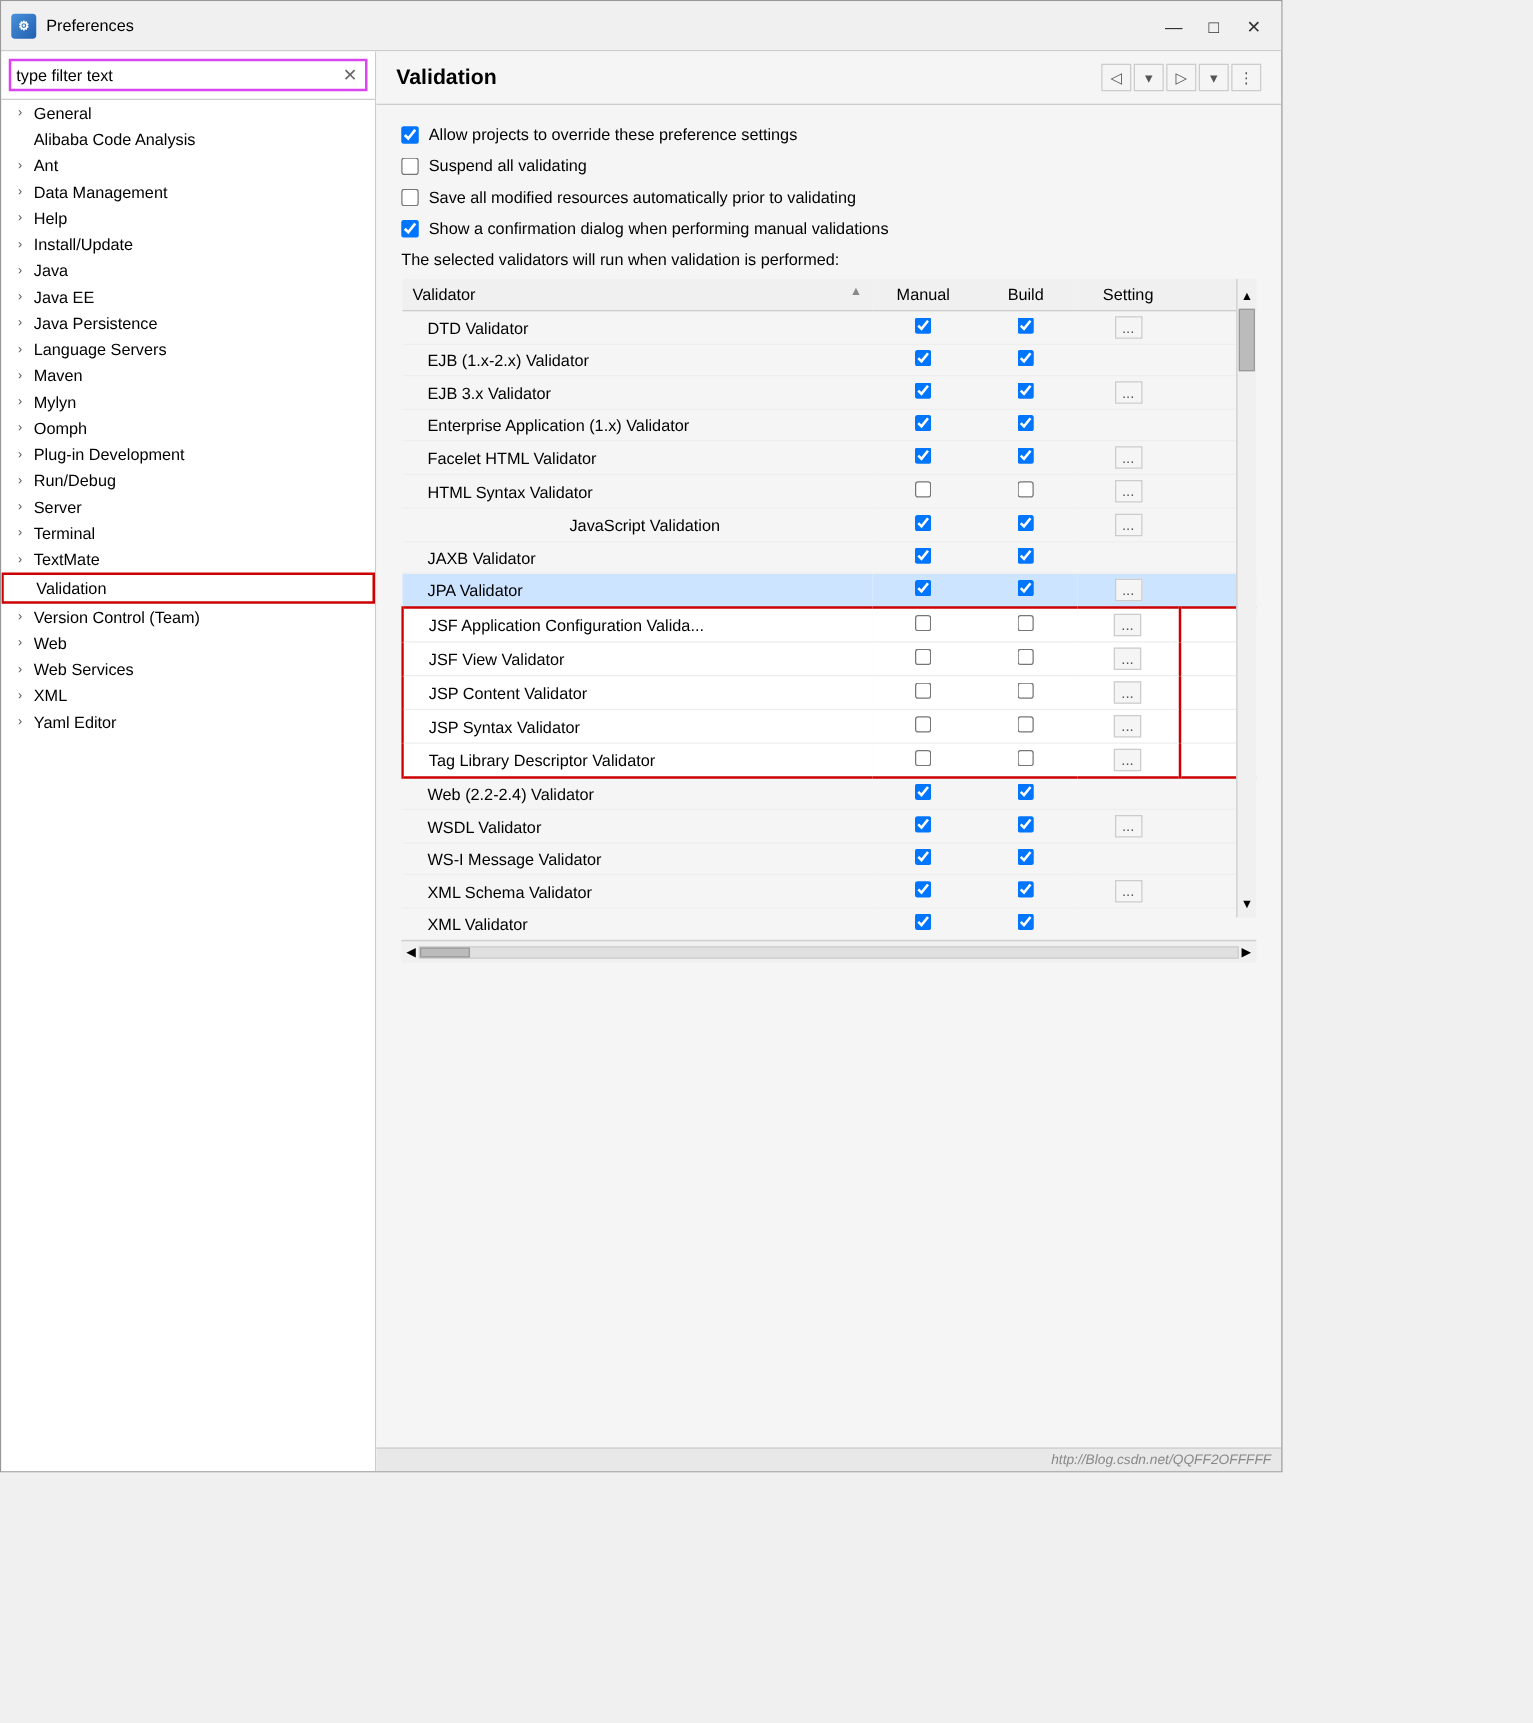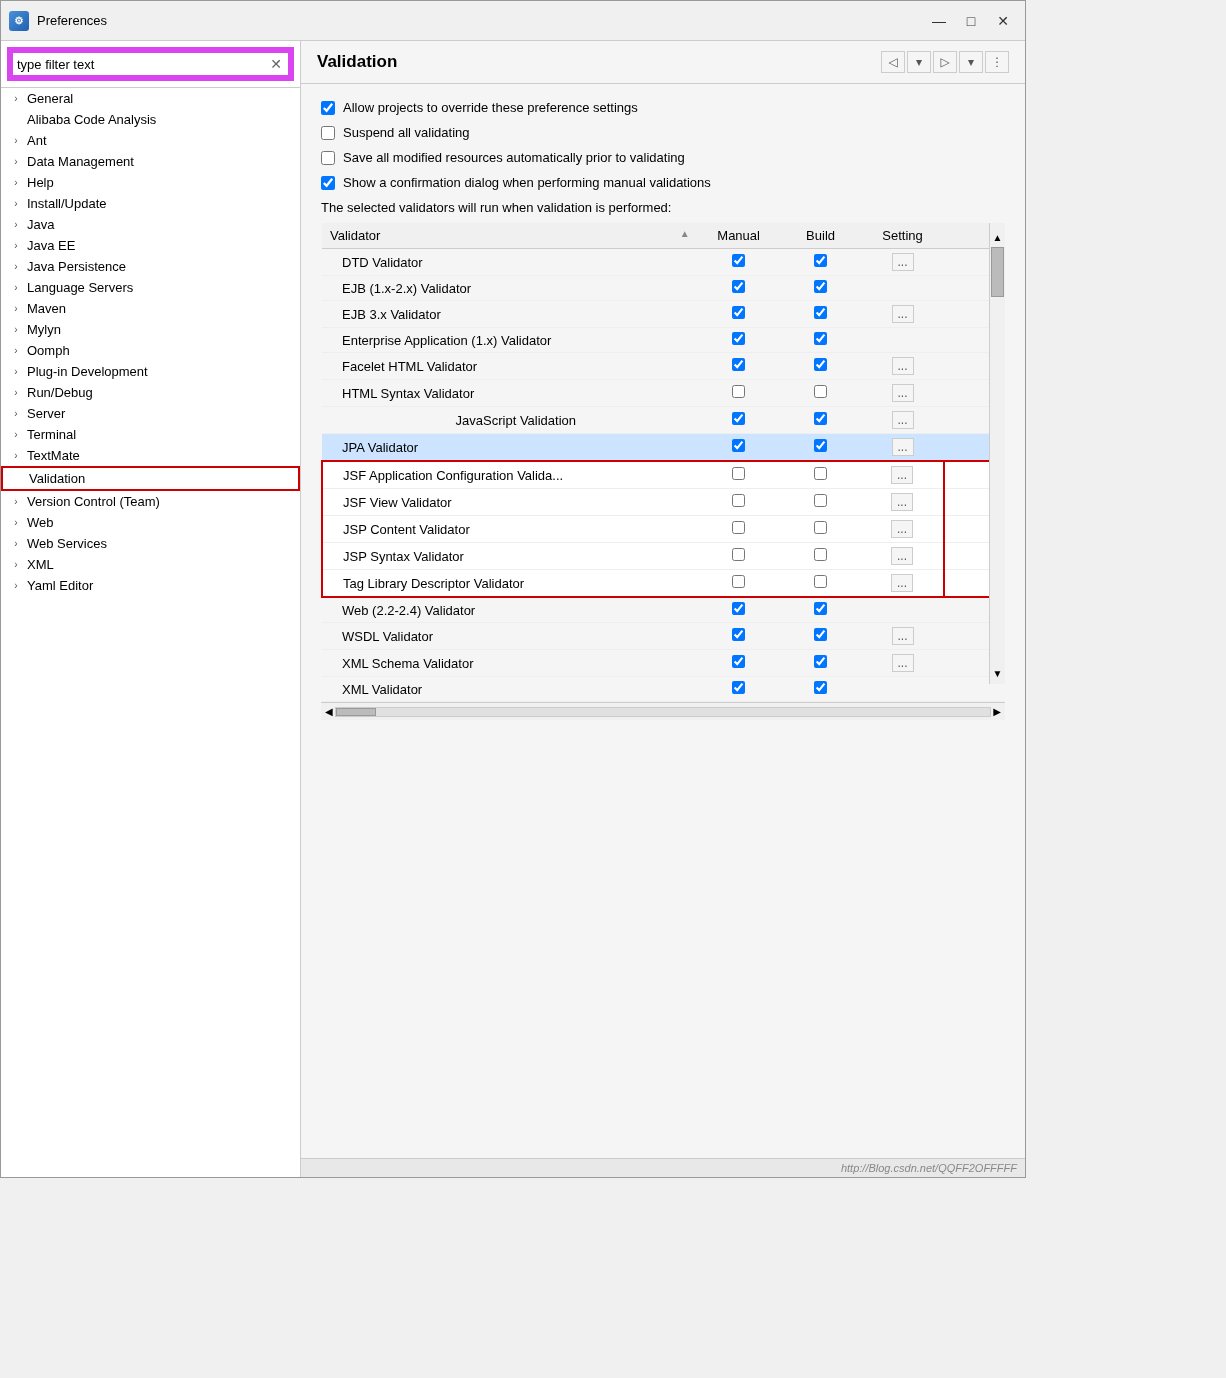--- a/index.html
+++ b/index.html
@@ -72,21 +72,21 @@
     }
 
     .search-box {
       padding: 6px;
       border-bottom: 1px solid #ccc;
     }
 
     .search-input-wrapper {
       display: flex;
       align-items: center;
-      border: 6px solid #d946ef;
+      border: 2px solid #d946ef;
       background: #fff;
       padding: 3px 4px;
     }
 
     .search-input {
       flex: 1;
       border: none;
       outline: none;
       font-size: 13px;
       color: #999;
@@ -513,20 +513,27 @@
                   <td class="center"><span class="setting-dots">...</span></td>
                   <td style="padding: 0px; width: 16px;"></td>
                 </tr>
                 <tr>
                   <td style="padding-left: 20px; text-align: center;">JavaScript Validation</td>
                   <td class="center"><input type="checkbox" checked="" style=""></td>
                   <td class="center"><input type="checkbox" checked="" style=""></td>
                   <td class="center"><span class="setting-dots">...</span></td>
                   <td style="padding: 0px; width: 16px;"></td>
                 </tr>
+                <tr>
+                  <td style="padding-left: 20px;">JAXB Validator</td>
+                  <td class="center"><input type="checkbox" checked="" style=""></td>
+                  <td class="center"><input type="checkbox" checked="" style=""></td>
+                  <td class="center"></td>
+                  <td style="padding: 0px; width: 16px;"></td>
+                </tr>
                 <tr style="background: rgb(204, 228, 255);">
                   <td style="padding-left: 20px;">JPA Validator</td>
                   <td class="center"><input type="checkbox" checked="" style=""></td>
                   <td class="center"><input type="checkbox" checked="" style=""></td>
                   <td class="center"><span class="setting-dots">...</span></td>
                   <td style="padding: 0px; width: 16px;"></td>
                 </tr>
                 <tr style="background: rgb(255, 255, 255); border-top: 2px solid rgb(204, 0, 0);">
                   <td style="padding-left: 20px; border-left: 2px solid rgb(204, 0, 0);">JSF Application Configuration Valida...</td>
                   <td class="center"><input type="checkbox" style=""></td>
@@ -567,20 +574,27 @@
                   <td class="center"><input type="checkbox" checked="" style=""></td>
                   <td class="center"><input type="checkbox" checked="" style=""></td>
                   <td class="center"></td>
                   <td style="padding: 0px; width: 16px;"></td>
                 </tr>
                 <tr>
                   <td style="padding-left: 20px;">WSDL Validator</td>
                   <td class="center"><input type="checkbox" checked="" style=""></td>
                   <td class="center"><input type="checkbox" checked="" style=""></td>
                   <td class="center"><span class="setting-dots">...</span></td>
+                  <td style="padding: 0px; width: 16px;"></td>
+                </tr>
+                <tr>
+                  <td style="padding-left: 20px;">WS-I Message Validator</td>
+                  <td class="center"><input type="checkbox" checked="" style=""></td>
+                  <td class="center"><input type="checkbox" checked="" style=""></td>
+                  <td class="center"></td>
                   <td style="padding: 0px; width: 16px;"></td>
                 </tr>
                 <tr>
                   <td style="padding-left: 20px;">XML Schema Validator</td>
                   <td class="center"><input type="checkbox" checked="" style=""></td>
                   <td class="center"><input type="checkbox" checked="" style=""></td>
                   <td class="center"><span class="setting-dots">...</span></td>
                   <td style="padding: 0px; width: 16px;"></td>
                 </tr>
                 <tr>

